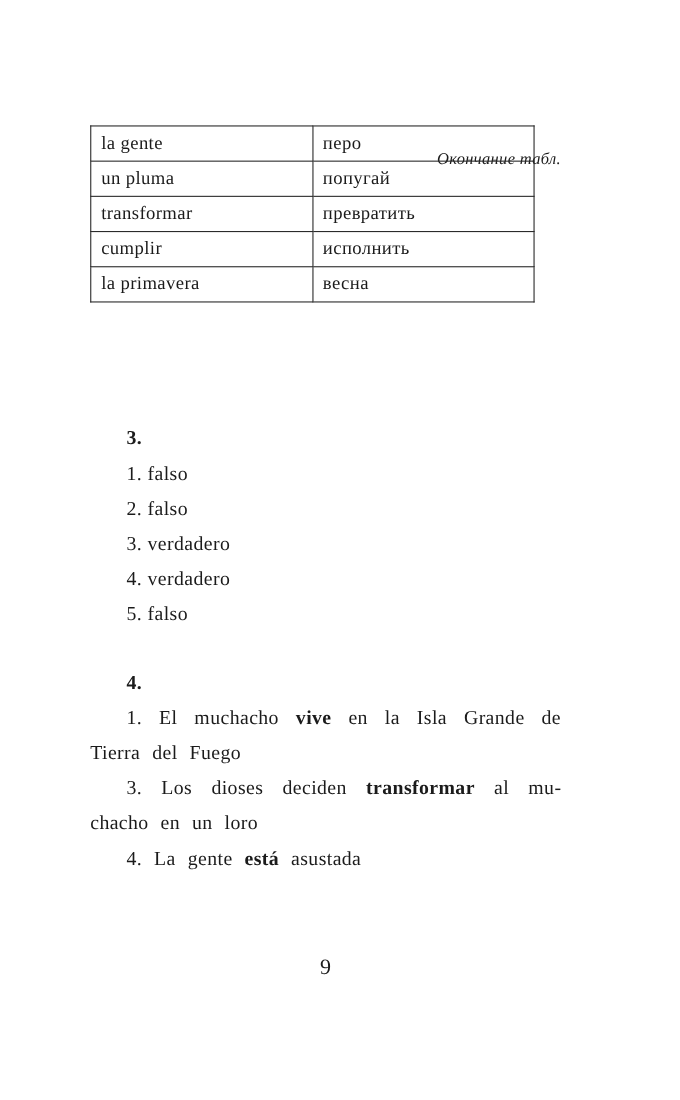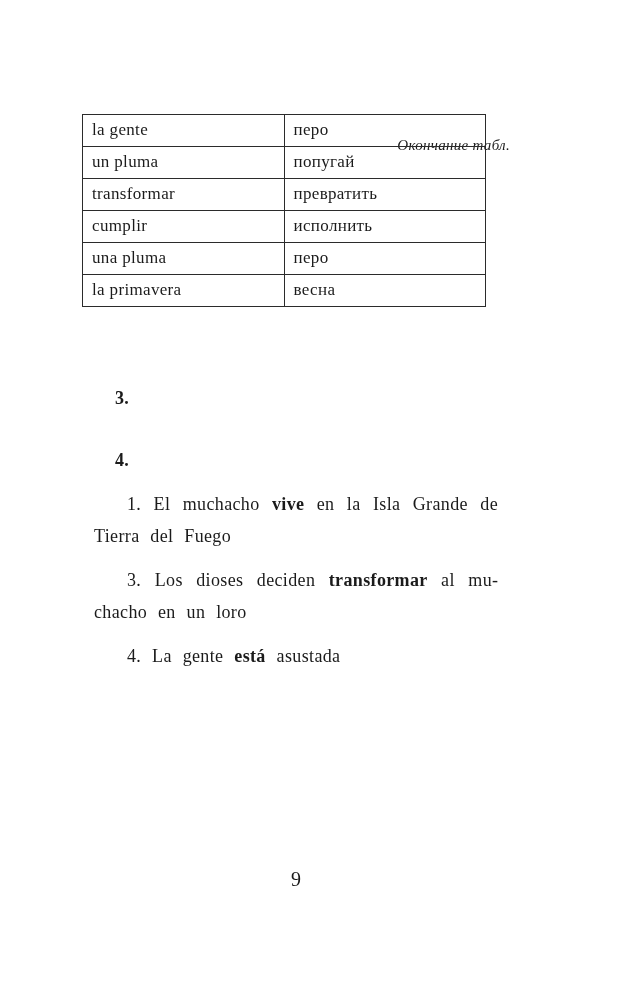--- a/index.html
+++ b/index.html
@@ -54,21 +54,21 @@
     line-height: 32px;
     letter-spacing: 0.02em;
   }
   .sec-heading {
     font-weight: bold;
     padding-left: 33px;
   }
   .answer-item { padding-left: 33px; }
   .sec4 { margin-top: 30px; }
   .sentence {
-    margin: 12px;
+    margin: 0;
     text-indent: 33px;
     text-align: justify;
     word-spacing: 6px;
     hyphens: manual;
   }
   .bold { font-weight: bold; }
 
   .page-number {
     position: absolute;
     left: 82px;
@@ -97,34 +97,37 @@
         </tr>
         <tr>
           <td>transformar</td>
           <td>превратить</td>
         </tr>
         <tr>
           <td>cumplir</td>
           <td>исполнить</td>
         </tr>
         <tr>
-          <td>una pluma</td>
-          <td>перо</td>
-        </tr>
-        <tr>
           <td>la primavera</td>
           <td>весна</td>
         </tr>
       </tbody>
   </table>
 
   <div class="content">
 
     <div class="sec3">
       <div class="sec-heading">3.</div>
+      <div>
+          <div class="answer-item">1. falso</div>
+          <div class="answer-item">2. falso</div>
+          <div class="answer-item">3. verdadero</div>
+          <div class="answer-item">4. verdadero</div>
+          <div class="answer-item">5. falso</div>
+        </div>
     </div>
 
     <div class="sec4">
       <div class="sec-heading">4.</div>
       <div>
           <p class="sentence"><span>1. El muchacho </span><span class="bold">vive</span><span> en la Isla Grande de Tierra del Fuego</span></p>
           <p class="sentence"><span>3. Los dioses deciden </span><span class="bold">transformar</span><span> al mu­chacho en un loro</span></p>
           <p class="sentence"><span>4. La gente </span><span class="bold">está</span><span> asustada</span></p>
         </div>
     </div>

